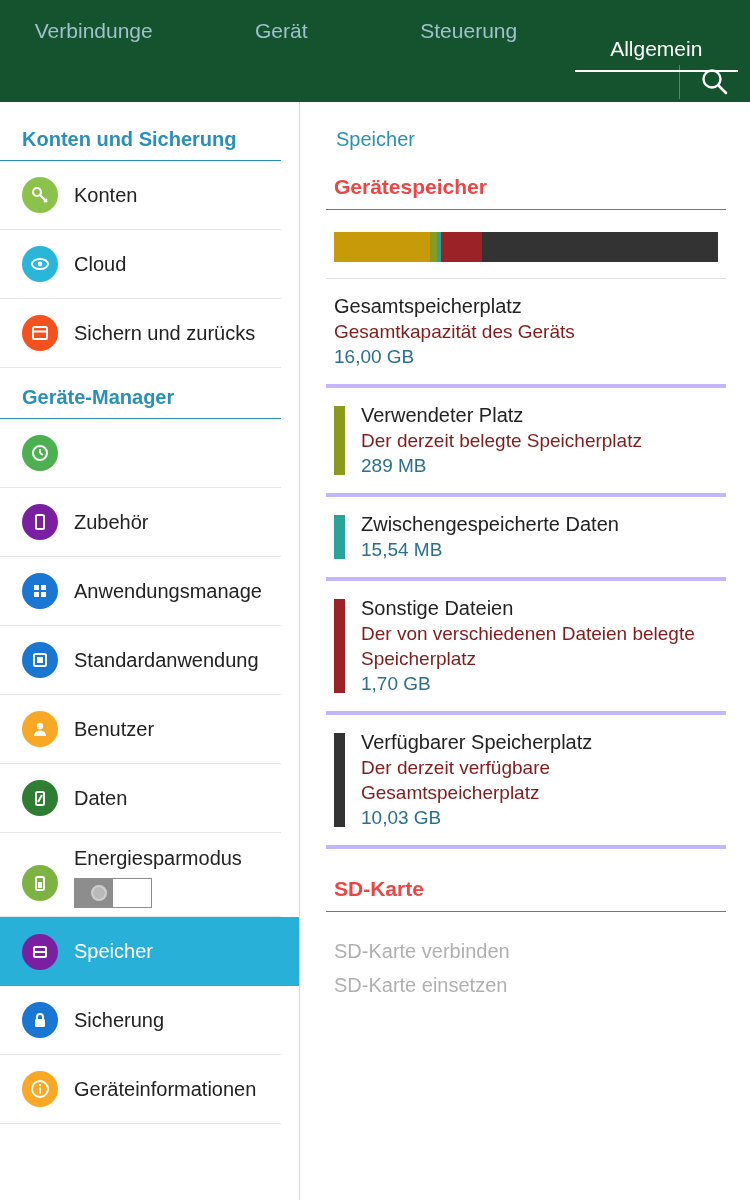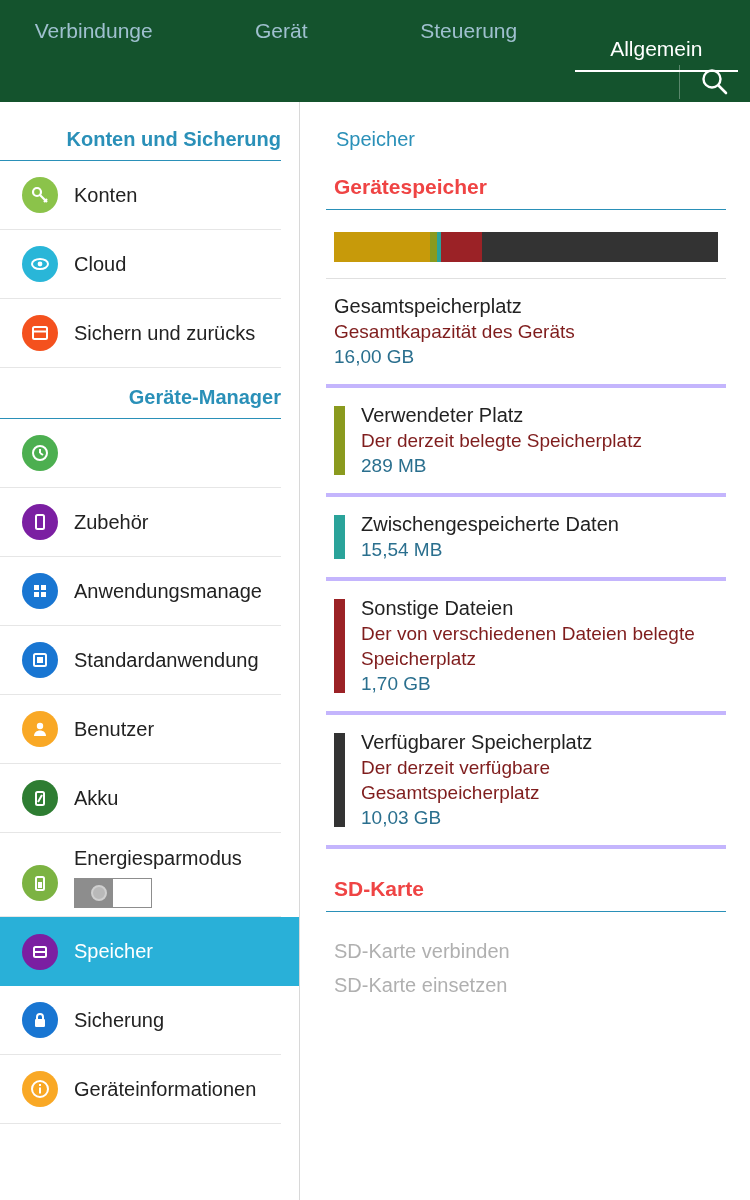--- a/index.html
+++ b/index.html
@@ -77,21 +77,20 @@
     overflow: hidden;
     position: relative;
   }
   .group-header {
     color: #2a90b8;
     font-size: 20px;
     font-weight: bold;
     padding: 18px 0 9px 22px;
     margin: 0 18px 0 0;
     border-bottom: 1px solid #2a90b8;
-    text-align: right;
   }
   .nav-item {
     display: flex;
     align-items: center;
     height: 69px;
     padding-left: 22px;
     border-bottom: 1px solid #e6e6e6;
     margin-right: 18px;
     position: relative;
     white-space: nowrap;
@@ -323,21 +322,21 @@
         <span class="nav-label">Benutzer</span>
       </div>
 
       <div class="nav-item">
         <span class="nav-icon" style="background:#2e7d32;">
           <svg width="20" height="20" viewBox="0 0 20 20">
               <rect x="6" y="4" width="8" height="13" rx="1.5" fill="none" stroke="#fff" stroke-width="2"></rect>
               <line x1="8" y1="14" x2="12" y2="7" stroke="#fff" stroke-width="2"></line>
             </svg>
         </span>
-        <span class="nav-label">Akku</span>
+        <span class="nav-label">Daten</span>
       </div>
 
       <div class="nav-item tall">
         <span class="nav-icon" style="background:#7cb342;">
           <svg width="20" height="20" viewBox="0 0 20 20">
               <rect x="6" y="4" width="8" height="13" rx="1.5" fill="none" stroke="#fff" stroke-width="2"></rect>
               <rect x="8" y="9" width="4" height="6" fill="#fff"></rect>
             </svg>
         </span>
         <span class="nav-stack">

